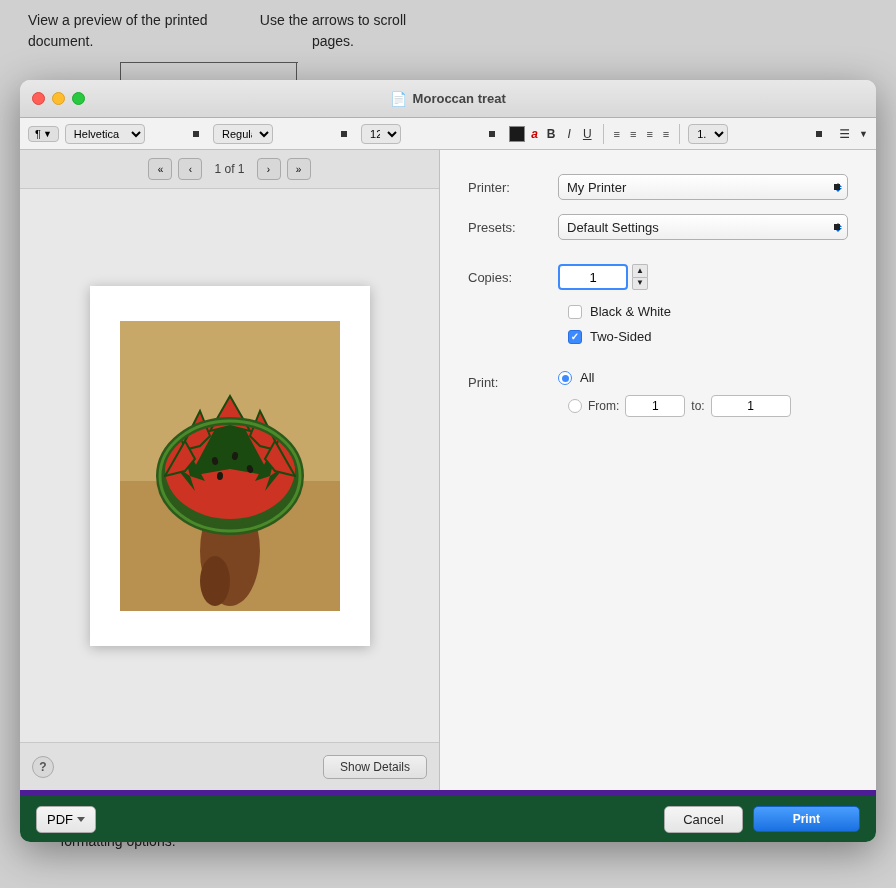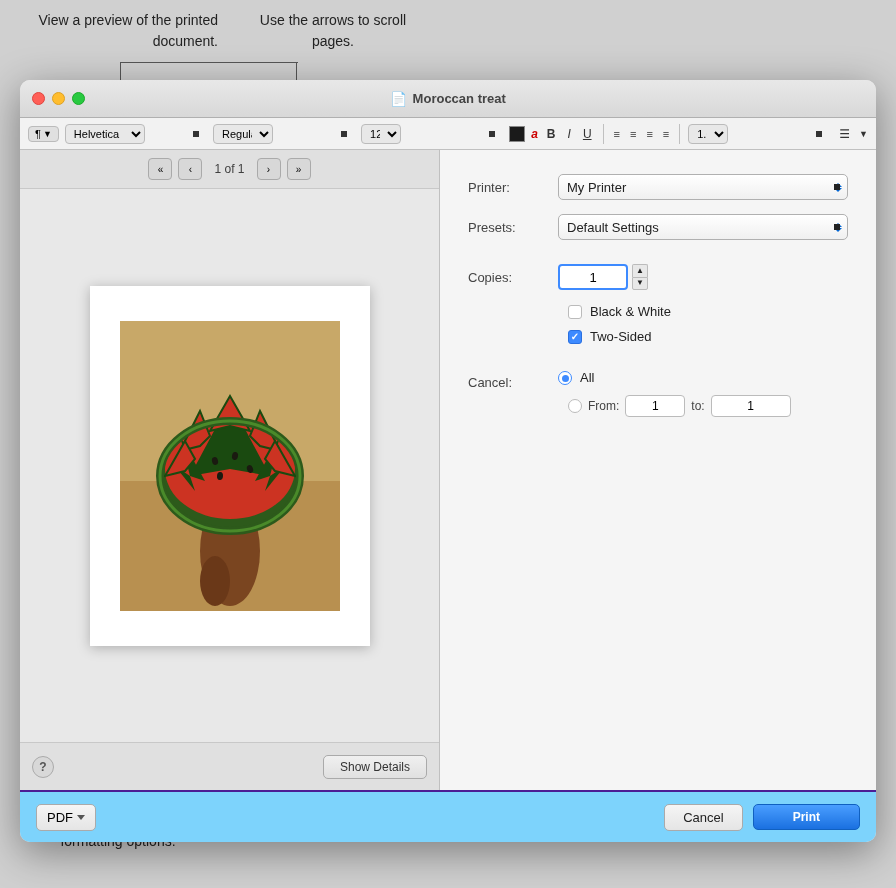--- a/index.html
+++ b/index.html
@@ -404,22 +404,22 @@
       background: white;
     }
     .from-to-label {
       font-size: 12px;
       color: #444;
     }
 
     
     .dialog-bottom {
       height: 52px;
-      background: #7dd3fc;
-      border-top: 2px solid #4c1d95;
+      background: #14532d;
+      border-top: 6px solid #4c1d95;
       display: flex;
       align-items: center;
       padding: 0 16px;
       gap: 10px;
     }
     .pdf-btn {
       background: linear-gradient(to bottom, #f5f5f5, #e5e5e5);
       border: 1px solid #aaa;
       border-radius: 5px;
       padding: 5px 10px;
@@ -464,21 +464,21 @@
       left: 30px;
       width: 190px;
       text-align: center;
       font-size: 14px;
       line-height: 1.4;
     }
   </style>
 </head>
 <body>
 
-<div class="ann1" style="position:absolute; top:10px; left:28px; width:190px; text-align:right; font-size:14px; line-height:1.5;">
+<div class="ann1" style="position:absolute; top:10px; left:28px; width:190px; text-align:left; font-size:14px; line-height:1.5;">
   <span>View a preview
 of the printed
 document.</span>
 </div>
 
 <div style="position:absolute; top:10px; left:248px; width:170px; text-align:center; font-size:14px; line-height:1.5;">
   <span>Use the arrows
 to scroll pages.</span>
 </div>
 
@@ -665,21 +665,21 @@
 
       <div class="checkbox-row">
         <div class="mac-checkbox checked"></div>
         <span class="checkbox-label">Two-Sided</span>
       </div>
 
       <div style="height:10px;"></div>
 
       <div class="pages-section">
         <div class="form-row" style="margin-bottom: 0;">
-          <div class="form-label">Cancel:</div>
+          <div class="form-label">Print:</div>
           <div>
 
             <div class="pages-all-row" style="margin-left:0;">
               <div class="mac-radio selected"></div>
               <span class="radio-label">All</span>
             </div>
           </div>
         </div>
 
         <div class="pages-from-row">

